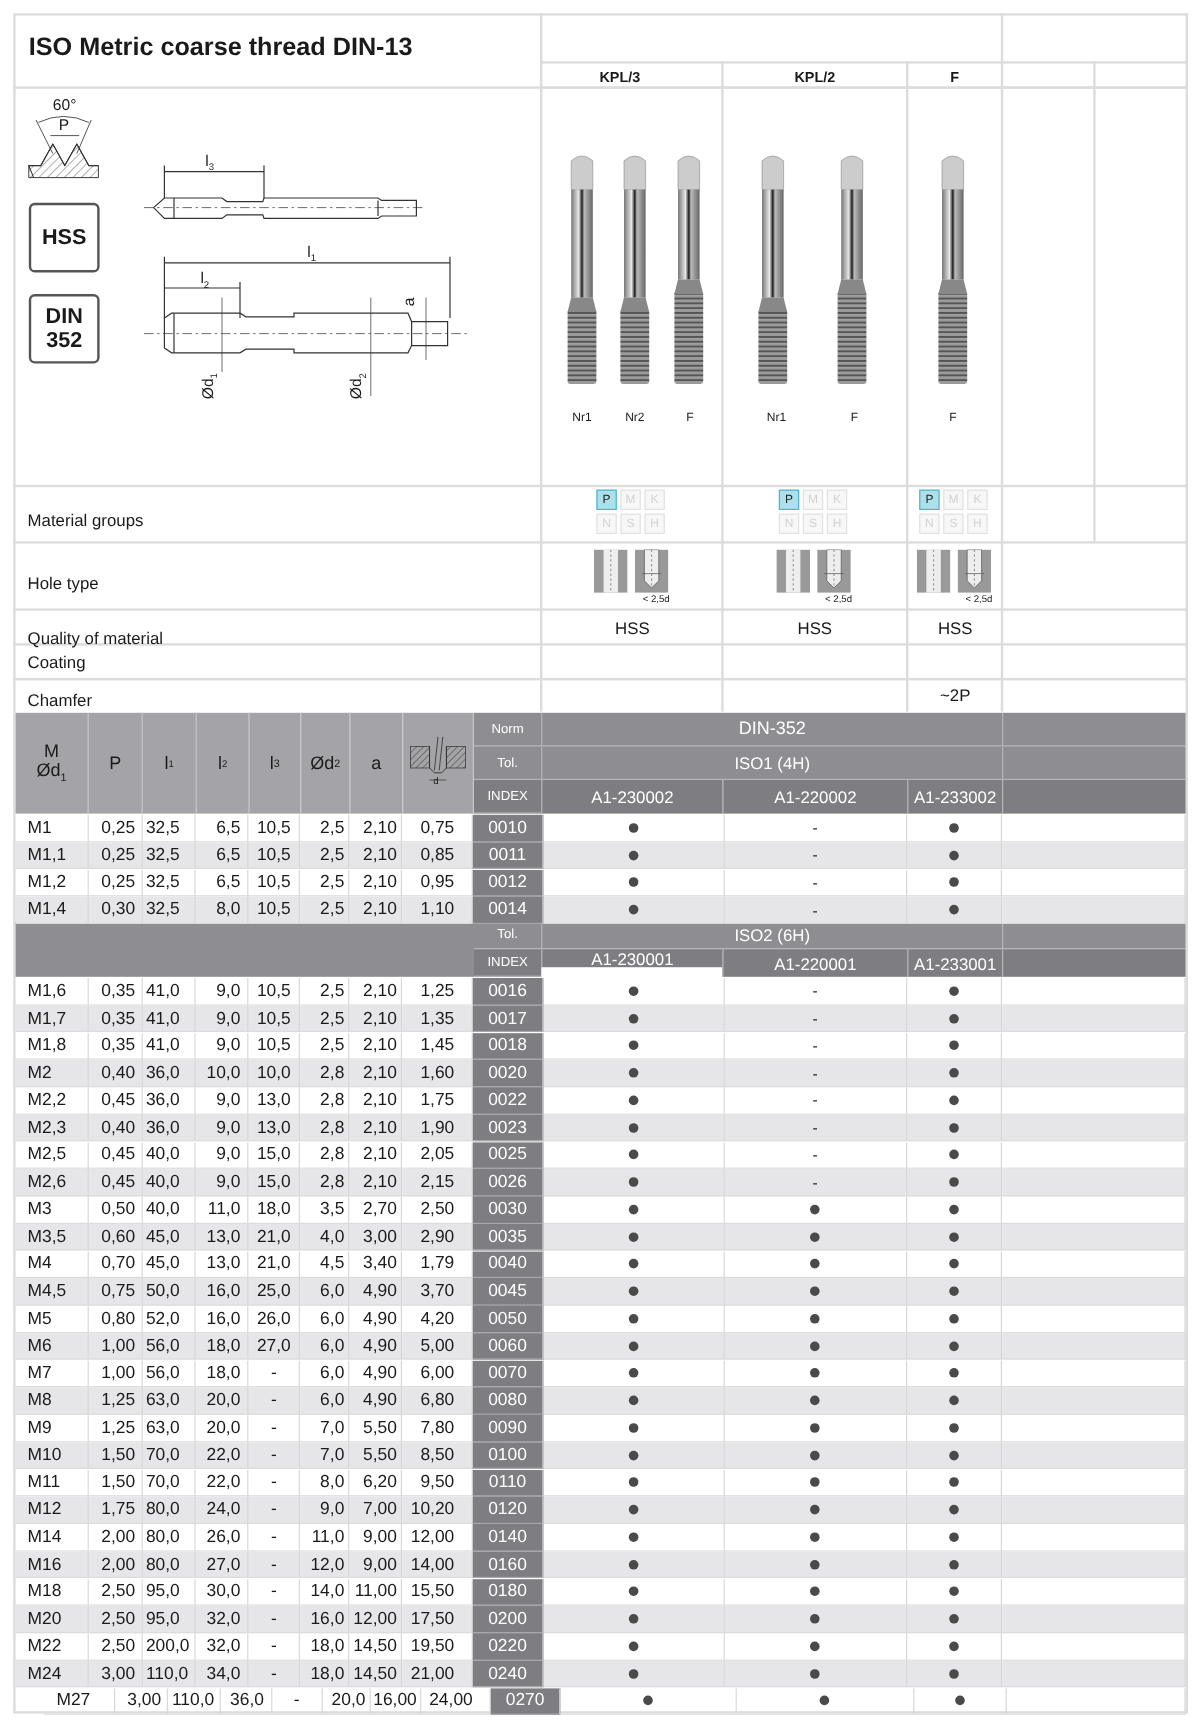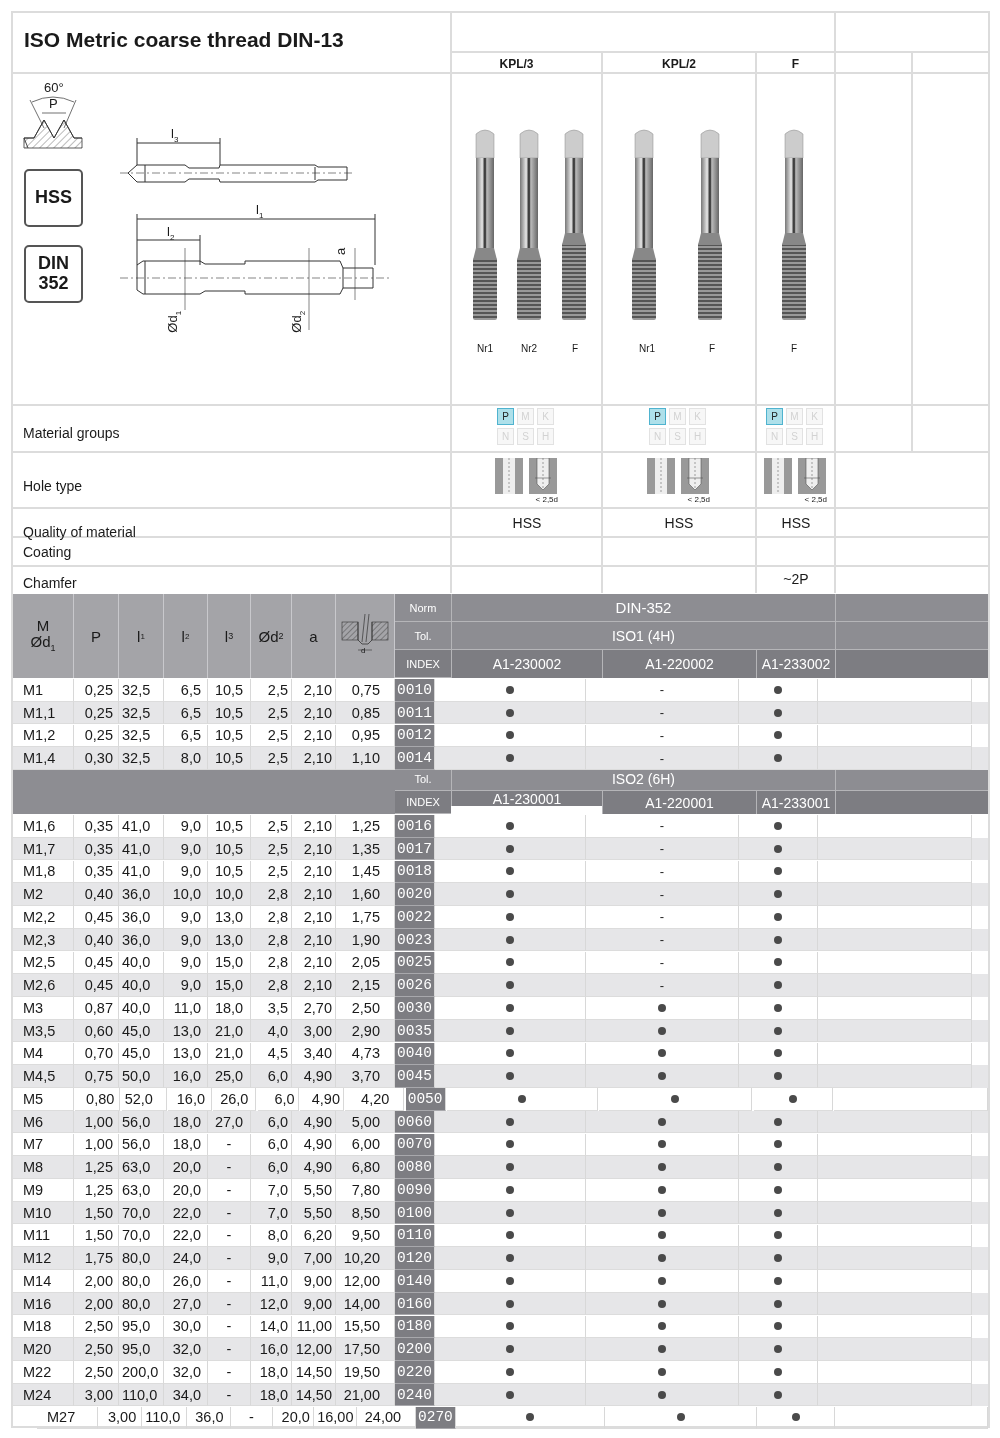--- a/index.html
+++ b/index.html
@@ -29,21 +29,21 @@
   .row.alt { background: #e6e6e8; }
   .row > div { display: flex; align-items: center; height: 100%; border-right: 1px solid #d8d8d8; border-bottom: 1px solid #dcdcdc; }
   .c-m { width: 61px; padding-left: 10px; }
   .c-p { width: 45px; justify-content: flex-end; padding-right: 5px; }
   .c-l1 { width: 45px; padding-left: 3px; }
   .c-l2 { width: 44px; justify-content: flex-end; padding-right: 6px; }
   .c-l3 { width: 43px; justify-content: center; }
   .c-d2 { width: 41px; justify-content: flex-end; padding-right: 3px; }
   .c-a { width: 44px; justify-content: flex-end; padding-right: 3px; }
   .c-dd { width: 59px; justify-content: flex-end; padding-right: 14px; }
-  .c-idx { width: 40px; justify-content: center; background: #7d7d82; color: #fff; border-bottom: 1px solid #a8a8ac !important; font-family: Liberation Mono, monospace; }
+  .c-idx { width: 60px; justify-content: center; background: #7d7d82; color: #fff; border-bottom: 1px solid #a8a8ac !important; }
   .c-k3 { width: 151px; justify-content: center; }
   .c-k2 { width: 153px; justify-content: center; }
   .c-f { width: 79px; justify-content: center; }
   .c-x { width: 154px; }
   .dot { width: 8px; height: 8px; border-radius: 50%; background: #4a4a4a; display: inline-block; }
   .dash { font-size: 13px; }
 </style>
 </head>
 <body>
 
@@ -586,21 +586,21 @@
       <div class="c-k2">
         <span class="dash">-</span>
       </div>
       <div class="c-f">
         <span class="dot"></span>
       </div>
       <div class="c-x"></div>
     </div>
     <div class="row " style="top:997px;">
       <div class="c-m">M3</div>
-      <div class="c-p">0,87</div>
+      <div class="c-p">0,50</div>
       <div class="c-l1">40,0</div>
       <div class="c-l2">11,0</div>
       <div class="c-l3">18,0</div>
       <div class="c-d2">3,5</div>
       <div class="c-a">2,70</div>
       <div class="c-dd">2,50</div>
       <div class="c-idx">0030</div>
       <div class="c-k3">
         <span class="dot"></span>
       </div>
@@ -634,21 +634,21 @@
       <div class="c-x"></div>
     </div>
     <div class="row " style="top:1042.5px;">
       <div class="c-m">M4</div>
       <div class="c-p">0,70</div>
       <div class="c-l1">45,0</div>
       <div class="c-l2">13,0</div>
       <div class="c-l3">21,0</div>
       <div class="c-d2">4,5</div>
       <div class="c-a">3,40</div>
-      <div class="c-dd">4,73</div>
+      <div class="c-dd">1,79</div>
       <div class="c-idx">0040</div>
       <div class="c-k3">
         <span class="dot"></span>
       </div>
       <div class="c-k2">
         <span class="dot"></span>
       </div>
       <div class="c-f">
         <span class="dot"></span>
       </div>

